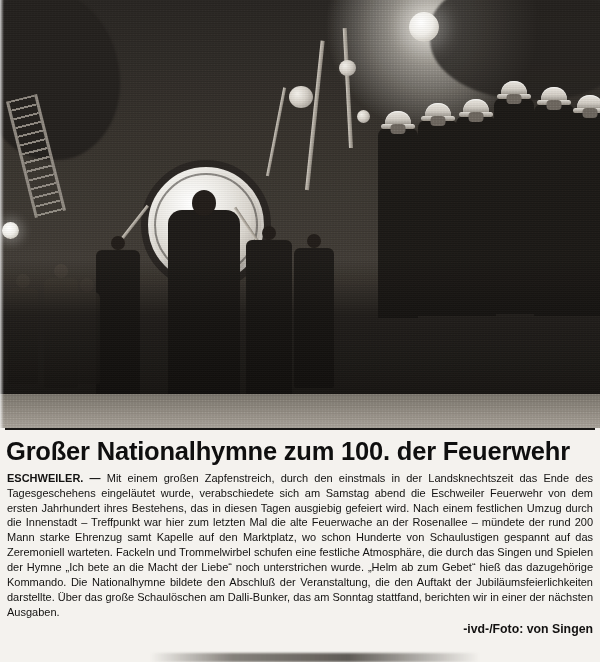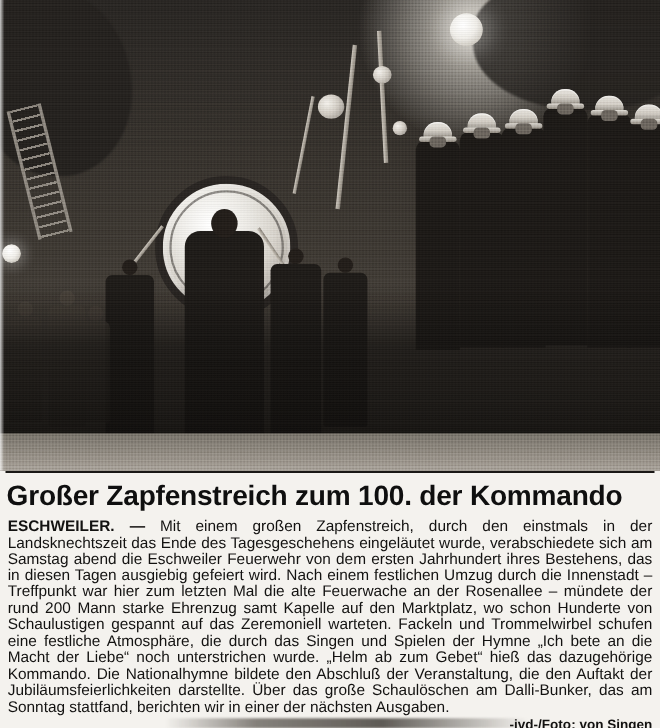--- a/index.html
+++ b/index.html
@@ -187,21 +187,21 @@
   }
   .rule-top {
     height: 2px;
     background: #1c1a18;
     margin: 0 5px;
   }
 
   
   .article {
     margin: 6px 7px 0 7px;
-    font-size: 14px;
+    font-size: 11px;
     line-height: 14.9px;
     color: #151413;
     text-align: justify;
     font-family: "Liberation Sans", sans-serif;
     hyphens: none;
   }
   .article .lead {
     font-weight: bold;
   }
   .credit {
@@ -308,20 +308,20 @@
 
     <div class="band-dark"></div>
     <div class="ground"></div>
     <div class="halftone"></div>
     <div class="grain"></div>
     <div class="edge-left"></div>
   </div>
 
   <div class="rule-top"></div>
 
-  <h1 class="headline">Großer Zapfenstreich zum 100. der Kommando</h1>
+  <h1 class="headline">Großer Nationalhymne zum 100. der Feuerwehr</h1>
 
   <p class="article"><span class="lead">ESCHWEILER. —</span><span> Mit einem großen Zapfenstreich, durch den einstmals in der Landsknechtszeit das Ende des Tagesgeschehens eingeläutet wurde, verabschiedete sich am Samstag abend die Eschweiler Feuerwehr von dem ersten Jahrhundert ihres Bestehens, das in diesen Tagen ausgiebig gefeiert wird. Nach einem festlichen Umzug durch die Innenstadt – Treffpunkt war hier zum letzten Mal die alte Feuerwache an der Rosenallee – mündete der rund 200 Mann starke Ehrenzug samt Kapelle auf den Marktplatz, wo schon Hunderte von Schaulustigen gespannt auf das Zeremoniell warteten. Fackeln und Trommelwirbel schufen eine festliche Atmosphäre, die durch das Singen und Spielen der Hymne „Ich bete an die Macht der Liebe“ noch unterstrichen wurde. „Helm ab zum Gebet“ hieß das dazugehörige Kommando. Die Nationalhymne bildete den Abschluß der Veranstaltung, die den Auftakt der Jubiläumsfeierlichkeiten darstellte. Über das große Schaulöschen am Dalli-Bunker, das am Sonntag stattfand, berichten wir in einer der nächsten Ausgaben.</span></p>
 
   <div class="credit">-ivd-/Foto: von Singen</div>
 
   <div class="bottom-smudge"></div>
 </div>
 
 </body></html>

